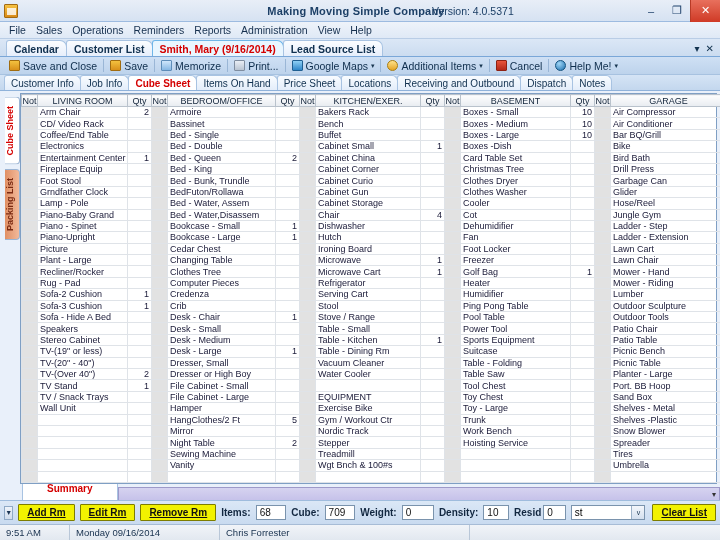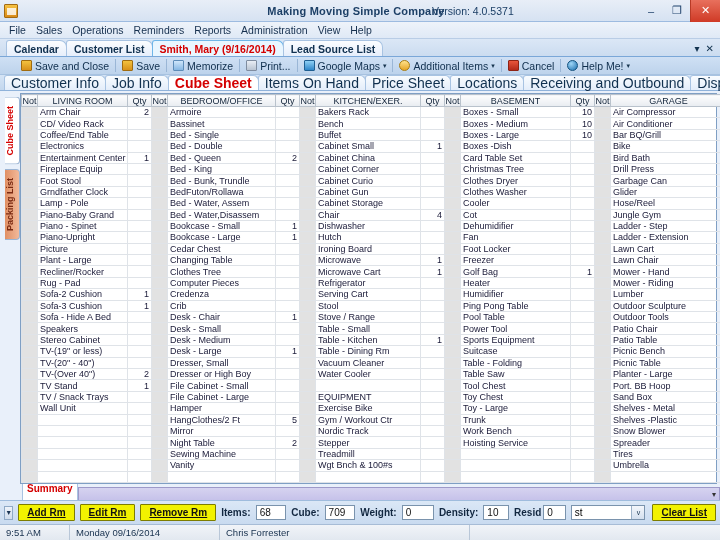--- a/index.html
+++ b/index.html
@@ -90,21 +90,21 @@
   .tabstrip .tabclose {
     margin-left: auto; display: flex; gap: 6px; padding-right: 6px;
     font-size: 10px; color: #12334f; align-items: center; height: 16px;
   }
 
   
   .toolbar {
     height: 18px; flex: 0 0 18px;
     background: linear-gradient(#cfe0f4, #bdd3ec);
     display: flex; align-items: center;
-    padding-left: 16px; font-size: 10.5px; color: #0f2e4d;
+    padding-left: 4px; font-size: 10.5px; color: #0f2e4d;
     border-bottom: 1px solid #a7c2e0;
   }
   .tb-item { display: flex; align-items: center; padding: 0 5px; white-space: nowrap; }
   .tb-sep { width: 1px; height: 13px; background: #9ab6d6; margin: 0 1px; }
   .ic { width: 11px; height: 11px; margin-right: 3px; display:inline-block; border-radius: 1px; flex: 0 0 11px;}
   .ic-save { background: linear-gradient(#f3c23f,#d8901a); border: 1px solid #a06c10; }
   .ic-mem  { background: linear-gradient(#cfe6fb,#86b7e3); border: 1px solid #5d8cb8; }
   .ic-print{ background: linear-gradient(#e9eef5,#b9c4d2); border: 1px solid #7f8da0; }
   .ic-map  { background: linear-gradient(#8fd0f5,#2f86c9); border: 1px solid #1f5f92; }
   .ic-add  { background: linear-gradient(#ffe28a,#e5a526); border: 1px solid #a97c10; border-radius:50%; }
@@ -114,21 +114,21 @@
 
   
   .subtabstrip {
     height: 16px; flex: 0 0 16px;
     background: linear-gradient(#d5e4f5, #c3d7ee);
     display: flex; align-items: flex-end; padding-left: 4px;
     border-bottom: 1px solid #8fb2da;
   }
   .subtab {
     height: 15px; display: flex; align-items: center; padding: 0 6px;
-    font-size: 14px; color: #10304f; margin-right: -1px;
+    font-size: 10px; color: #10304f; margin-right: -1px;
     background: linear-gradient(#f9fcff, #e3edfa);
     border: 1px solid #a8c3e2; border-bottom: none;
     border-radius: 3px 6px 0 0; white-space: nowrap;
   }
   .subtab.active { color: #d40000; font-weight: bold; background: #fff; }
 
   
   .body {
     flex: 1 1 auto; display: flex; position: relative;
     background: #e9f0fa; padding: 2px 3px 0 0;
@@ -173,21 +173,21 @@
   .hdr-note { width: 16px; }
   .hdr-qty  { width: 24px; }
 
   
   .summarystrip {
     flex: 0 0 16px; height: 16px;
     display: flex; align-items: flex-end;
     padding-left: 22px; background: #e9f0fa;
   }
   .sumtab {
-    height: 24px; display: flex; align-items: center; padding: 0 4px;
+    height: 24px; display: flex; align-items: center; padding: 0 24px;
     font-size: 10px; font-weight: bold; color: #d40000;
     background: #fff; border: 1px solid #a8c3e2; border-bottom: none;
     border-radius: 3px 7px 0 0;
   }
   .sumfill {
     flex: 1 1 auto; height: 13px;
     background: linear-gradient(#d6d3f0,#c6c2ea);
     border: 1px solid #9d99c9; border-bottom: none;
     display:flex; align-items:center; justify-content:flex-end;
     padding-right:3px; font-size:8px; color:#333;

